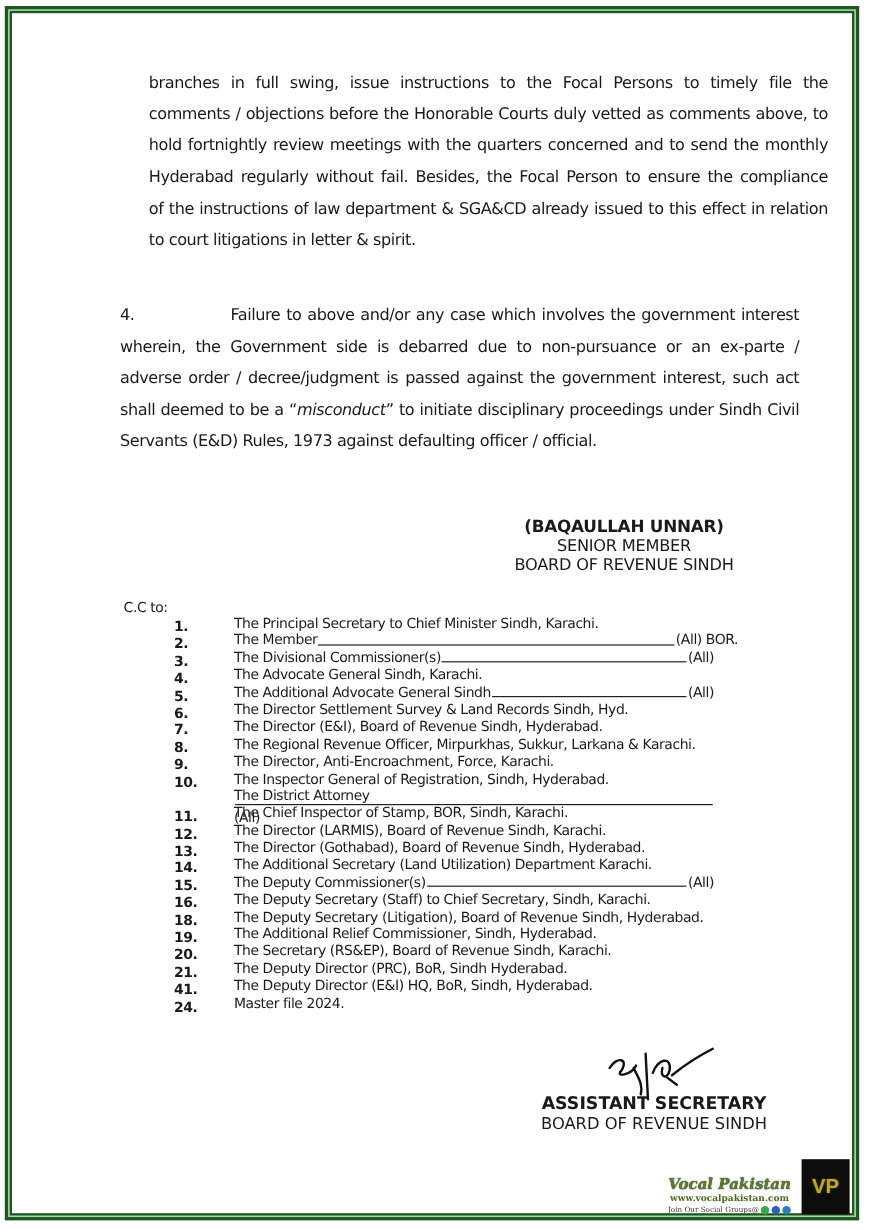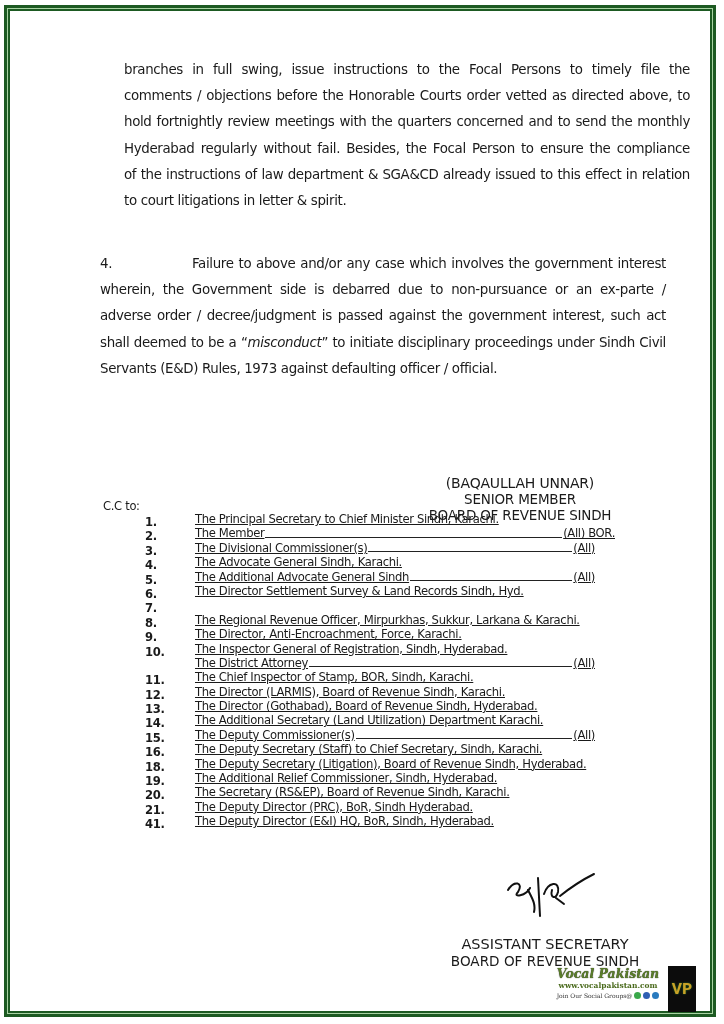--- a/index.html
+++ b/index.html
@@ -26,60 +26,60 @@
     font-size: 13.4px; line-height: 26.2px; text-align: justify;
     letter-spacing: -0.35px; word-spacing: 0px;
   }
   .para .line { display: block; text-align-last: justify; white-space: nowrap; }
   .para .line.last { text-align-last: left; }
   .p4-num { display: inline-block; width: 92px; }
   .sig-block {
     position: absolute; left: 380px; width: 280px; text-align: center;
     font-size: 13.5px; line-height: 16px; letter-spacing: -0.2px;
   }
-  .sig-block .name { font-weight: normal; font-size: 14px; margin-top: 44px; }
+  .sig-block .name { font-weight: bold; font-size: 14px; }
   .cc-label { position: absolute; left: 103px; top: 499px; font-size: 11.5px; letter-spacing: -0.3px; }
   .cc-list { position: absolute; left: 145px; top: 512px; width: 470px; font-size: 11.6px; letter-spacing: -0.35px; }
   .cc-row { display: flex; height: 14.4px; line-height: 14.4px; white-space: nowrap; }
   .cc-num { width: 50px; flex: 0 0 50px; font-weight: bold; padding-top: 3px; box-sizing: border-box; }
-  .cc-text { flex: 1 1 auto; display: flex; text-decoration: underline; }
+  .cc-text { flex: 1 1 auto; display: flex; }
   .cc-fill { flex: 1 1 auto; border-bottom: 1px solid #222; margin: 0 1px 3px 1px; }
   .signature {
     position: absolute; left: 500px; top: 868px; width: 100px; height: 50px;
   }
   .asst-block {
     position: absolute; left: 440px; top: 912px; width: 210px; text-align: center;
     font-size: 13.6px; line-height: 17px;
   }
-  .asst-block .title { font-weight: normal; font-size: 14.5px; margin-top: 24px; }
+  .asst-block .title { font-weight: bold; font-size: 14.5px; }
   .watermark {
     position: absolute; left: 548px; top: 966px; width: 120px; height: 48px;
     text-align: center;
   }
-  .wm-brand { font-family: "DejaVu Serif", serif; font-style: italic; font-weight: bold; font-size: 12.5px; color: #5a7d2a; line-height: 15px; text-shadow: 0 0 1px #000; }
+  .wm-brand { font-family: "DejaVu Serif", serif; font-style: italic; font-weight: bold; font-size: 12.5px; color: #5a7d2a; line-height: 15px; text-shadow: 0 0 1px #000; margin-top: 13px; }
   .wm-url { font-family: "DejaVu Serif", serif; font-weight: bold; font-size: 7.5px; color: #4a6a1c; line-height: 10px; }
   .wm-join { font-family: "DejaVu Serif", serif; font-size: 6px; color: #333; line-height: 9px; display: flex; justify-content: center; align-items: center; gap: 2px; }
   .wm-dot { display: inline-block; width: 7px; height: 7px; border-radius: 50%; }
   .wm-logo {
-    position: absolute; left: 668px; top: 966px; width: 28px; height: 46px; background: #0c0c0c;
+    position: absolute; left: 668px; top: 966px; width: 40px; height: 46px; background: #0c0c0c;
     display: flex; align-items: center; justify-content: center;
-    color: #c9a227; font-family: Liberation Mono, monospace; font-weight: bold; font-size: 17px;
+    color: #c9a227; font-family: Liberation Sans, sans-serif; font-weight: bold; font-size: 17px;
   }
   .wm-logo span { text-shadow: 0 0 2px #2c7a2c; }
 </style>
 </head>
 <body>
 
 <div class="frame-outer"></div>
 <div class="frame-mid"></div>
 <div class="frame-inner"></div>
 
 <div class="para" style="top:57px;margin-left:24px;">
   <span class="line">branches in full swing, issue instructions to the Focal Persons to timely file the</span>
-  <span class="line">comments / objections before the Honorable Courts order vetted as directed above, to</span>
+  <span class="line">comments / objections before the Honorable Courts duly vetted as comments above, to</span>
   <span class="line">hold fortnightly review meetings with the quarters concerned and to send the monthly</span>
   <span class="line">Hyderabad regularly without fail. Besides, the Focal Person to ensure the compliance</span>
   <span class="line">of the instructions of law department &amp; SGA&amp;CD already issued to this effect in relation</span>
   <span class="line last">to court litigations in letter &amp; spirit.</span>
 </div>
 
 <div class="para" style="top:251px;">
   <span class="line"><span class="p4-num">4.</span><span>Failure to above and/or any case which involves  the government interest</span></span>
   <span class="line">wherein, the Government side is debarred due to non-pursuance or an ex-parte /</span>
   <span class="line">adverse order / decree/judgment is passed against  the government interest, such act</span>
@@ -132,20 +132,23 @@
       </span>
     </div>
     <div class="cc-row">
       <span class="cc-num">6.</span>
       <span class="cc-text">
         <span>The Director Settlement Survey &amp; Land Records Sindh, Hyd.</span>
       </span>
     </div>
     <div class="cc-row">
       <span class="cc-num">7.</span>
+      <span class="cc-text">
+        <span>The Director (E&amp;I), Board of Revenue Sindh, Hyderabad.</span>
+      </span>
     </div>
     <div class="cc-row">
       <span class="cc-num">8.</span>
       <span class="cc-text">
         <span>The Regional Revenue Officer, Mirpurkhas, Sukkur, Larkana &amp; Karachi.</span>
       </span>
     </div>
     <div class="cc-row">
       <span class="cc-num">9.</span>
       <span class="cc-text">
@@ -153,21 +156,21 @@
       </span>
     </div>
     <div class="cc-row">
       <span class="cc-num">10.</span>
       <span class="cc-text">
         <span>The Inspector General of Registration, Sindh, Hyderabad.</span>
       </span>
     </div>
     <div class="cc-row">
       <span class="cc-num"></span>
-      <span class="cc-text" style="max-width: 400px;">
+      <span class="cc-text" style="max-width: 400px; flex-direction: column;">
         <span>The District Attorney </span>
         <span class="cc-fill"></span>
         <span>(All)</span>
       </span>
     </div>
     <div class="cc-row">
       <span class="cc-num">11.</span>
       <span class="cc-text">
         <span>The Chief Inspector of Stamp, BOR, Sindh, Karachi.</span>
       </span>
@@ -225,20 +228,26 @@
     <div class="cc-row">
       <span class="cc-num">21.</span>
       <span class="cc-text">
         <span>The Deputy Director (PRC), BoR, Sindh Hyderabad.</span>
       </span>
     </div>
     <div class="cc-row">
       <span class="cc-num">41.</span>
       <span class="cc-text">
         <span>The Deputy Director (E&amp;I) HQ, BoR, Sindh, Hyderabad.</span>
+      </span>
+    </div>
+    <div class="cc-row">
+      <span class="cc-num">24.</span>
+      <span class="cc-text">
+        <span>Master file 2024.</span>
       </span>
     </div>
   </div>
 
 <svg class="signature" viewBox="0 0 100 50">
   <path d="M8 22 C14 12, 24 14, 18 24 C12 30, 26 28, 30 20 M28 22 C32 30, 36 36, 34 44 M38 10 L40 48" stroke="#111" stroke-width="2" fill="none" stroke-linecap="round"></path>
   <path d="M44 26 C48 14, 60 12, 58 24 C56 32, 50 30, 52 22 M56 30 L64 36 M60 28 C70 20, 82 12, 94 6" stroke="#111" stroke-width="2" fill="none" stroke-linecap="round"></path>
 </svg>
 
 <div class="asst-block">

